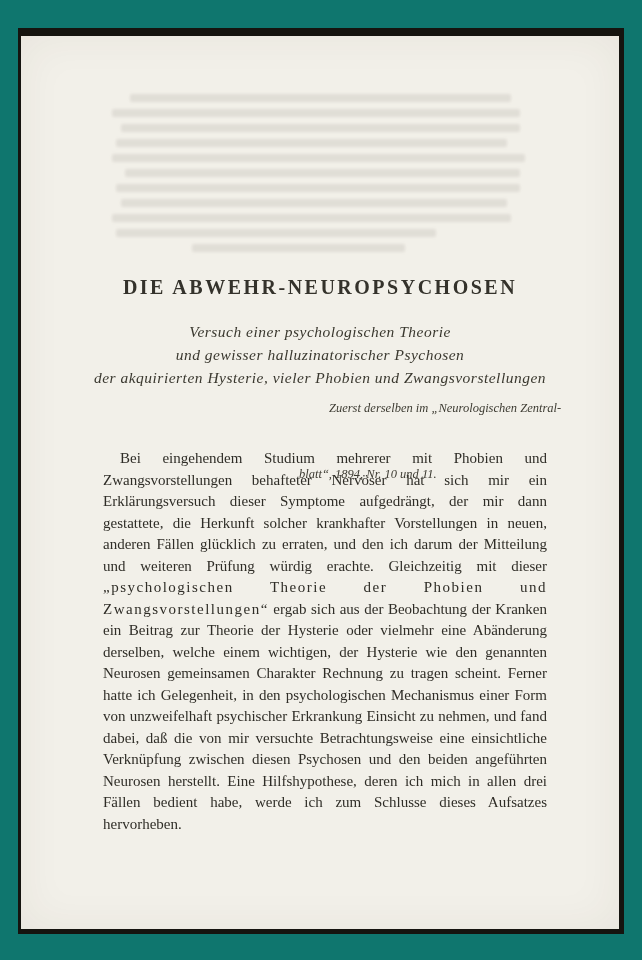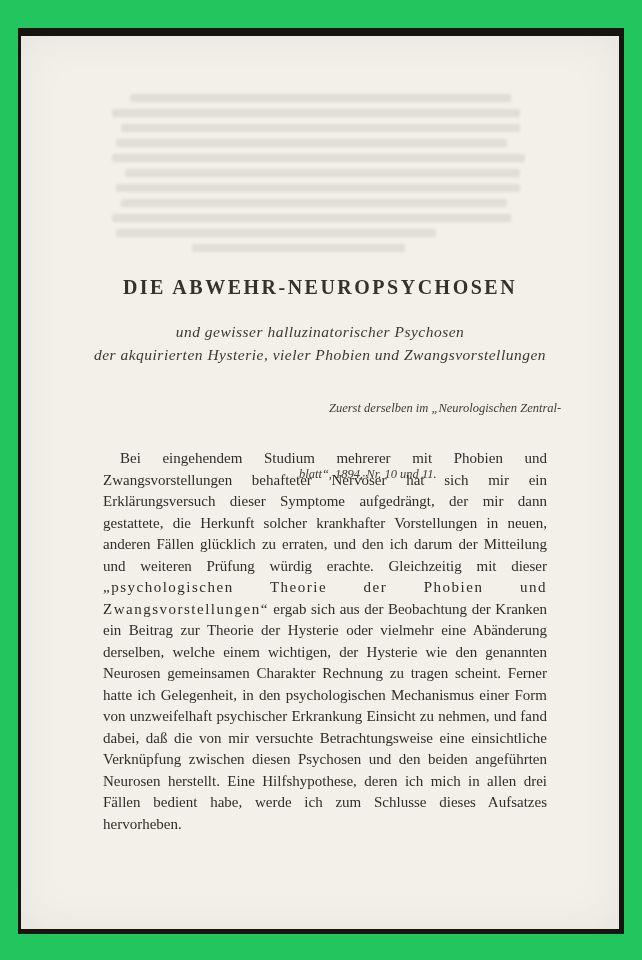--- a/index.html
+++ b/index.html
@@ -4,21 +4,21 @@
 <style>
   html, body {
     margin: 0;
     padding: 0;
     background: #ffffff;
   }
   .screen {
     position: relative;
     width: 642px;
     height: 960px;
-    background: #22c55e;
+    background: #0f766e;
     overflow: hidden;
     font-family: "Liberation Serif", "DejaVu Serif", serif;
   }
   
   .paper {
     position: absolute;
     left: 18px;
     top: 28px;
     width: 606px;
     height: 906px;
@@ -130,20 +130,21 @@
       <div class="ghost-line"></div>
       <div class="ghost-line"></div>
       <div class="ghost-line"></div>
       <div class="ghost-line"></div>
       <div class="ghost-line"></div>
     </div>
 
     <h1 class="title">DIE ABWEHR-NEUROPSYCHOSEN</h1>
 
     <div class="subtitle">
+      <div>Versuch einer psychologischen Theorie</div>
       <div>und gewisser halluzinatorischer Psychosen</div>
       <div>der akquirierten Hysterie, vieler Phobien und Zwangsvorstellungen</div>
     </div>
 
     <div class="source-note">
       <div class="note-line-1">Zuerst derselben im „Neurologischen Zentral-</div>
       <div class="note-line-2">blatt“, 1894, Nr. 10 und 11.</div>
     </div>
 
     <p class="body-text"><span>Bei eingehendem Studium mehrerer mit Phobien und Zwangsvorstellungen behafteter Nervöser hat sich mir ein Erklärungsversuch dieser Symptome aufgedrängt, der mir dann gestattete, die Herkunft solcher krankhafter Vorstellungen in neuen, anderen Fällen glücklich zu erraten, und den ich darum der Mitteilung und weiteren Prüfung würdig erachte. Gleichzeitig mit dieser </span><span class="emphasis">„psychologischen Theorie der Phobien und Zwangsvorstellungen“</span><span> ergab sich aus der Beobachtung der Kranken ein Beitrag zur Theorie der Hysterie oder vielmehr eine Abänderung derselben, welche einem wichtigen, der Hysterie wie den genannten Neurosen gemeinsamen Charakter Rechnung zu tragen scheint. Ferner hatte ich Gelegenheit, in den psychologischen Mechanismus einer Form von unzweifelhaft psychischer Erkrankung Einsicht zu nehmen, und fand dabei, daß die von mir versuchte Betrachtungsweise eine einsichtliche Verknüpfung zwischen diesen Psychosen und den beiden angeführten Neurosen herstellt. Eine Hilfshypothese, deren ich mich in allen drei Fällen bedient habe, werde ich zum Schlusse dieses Aufsatzes hervorheben.</span></p>

